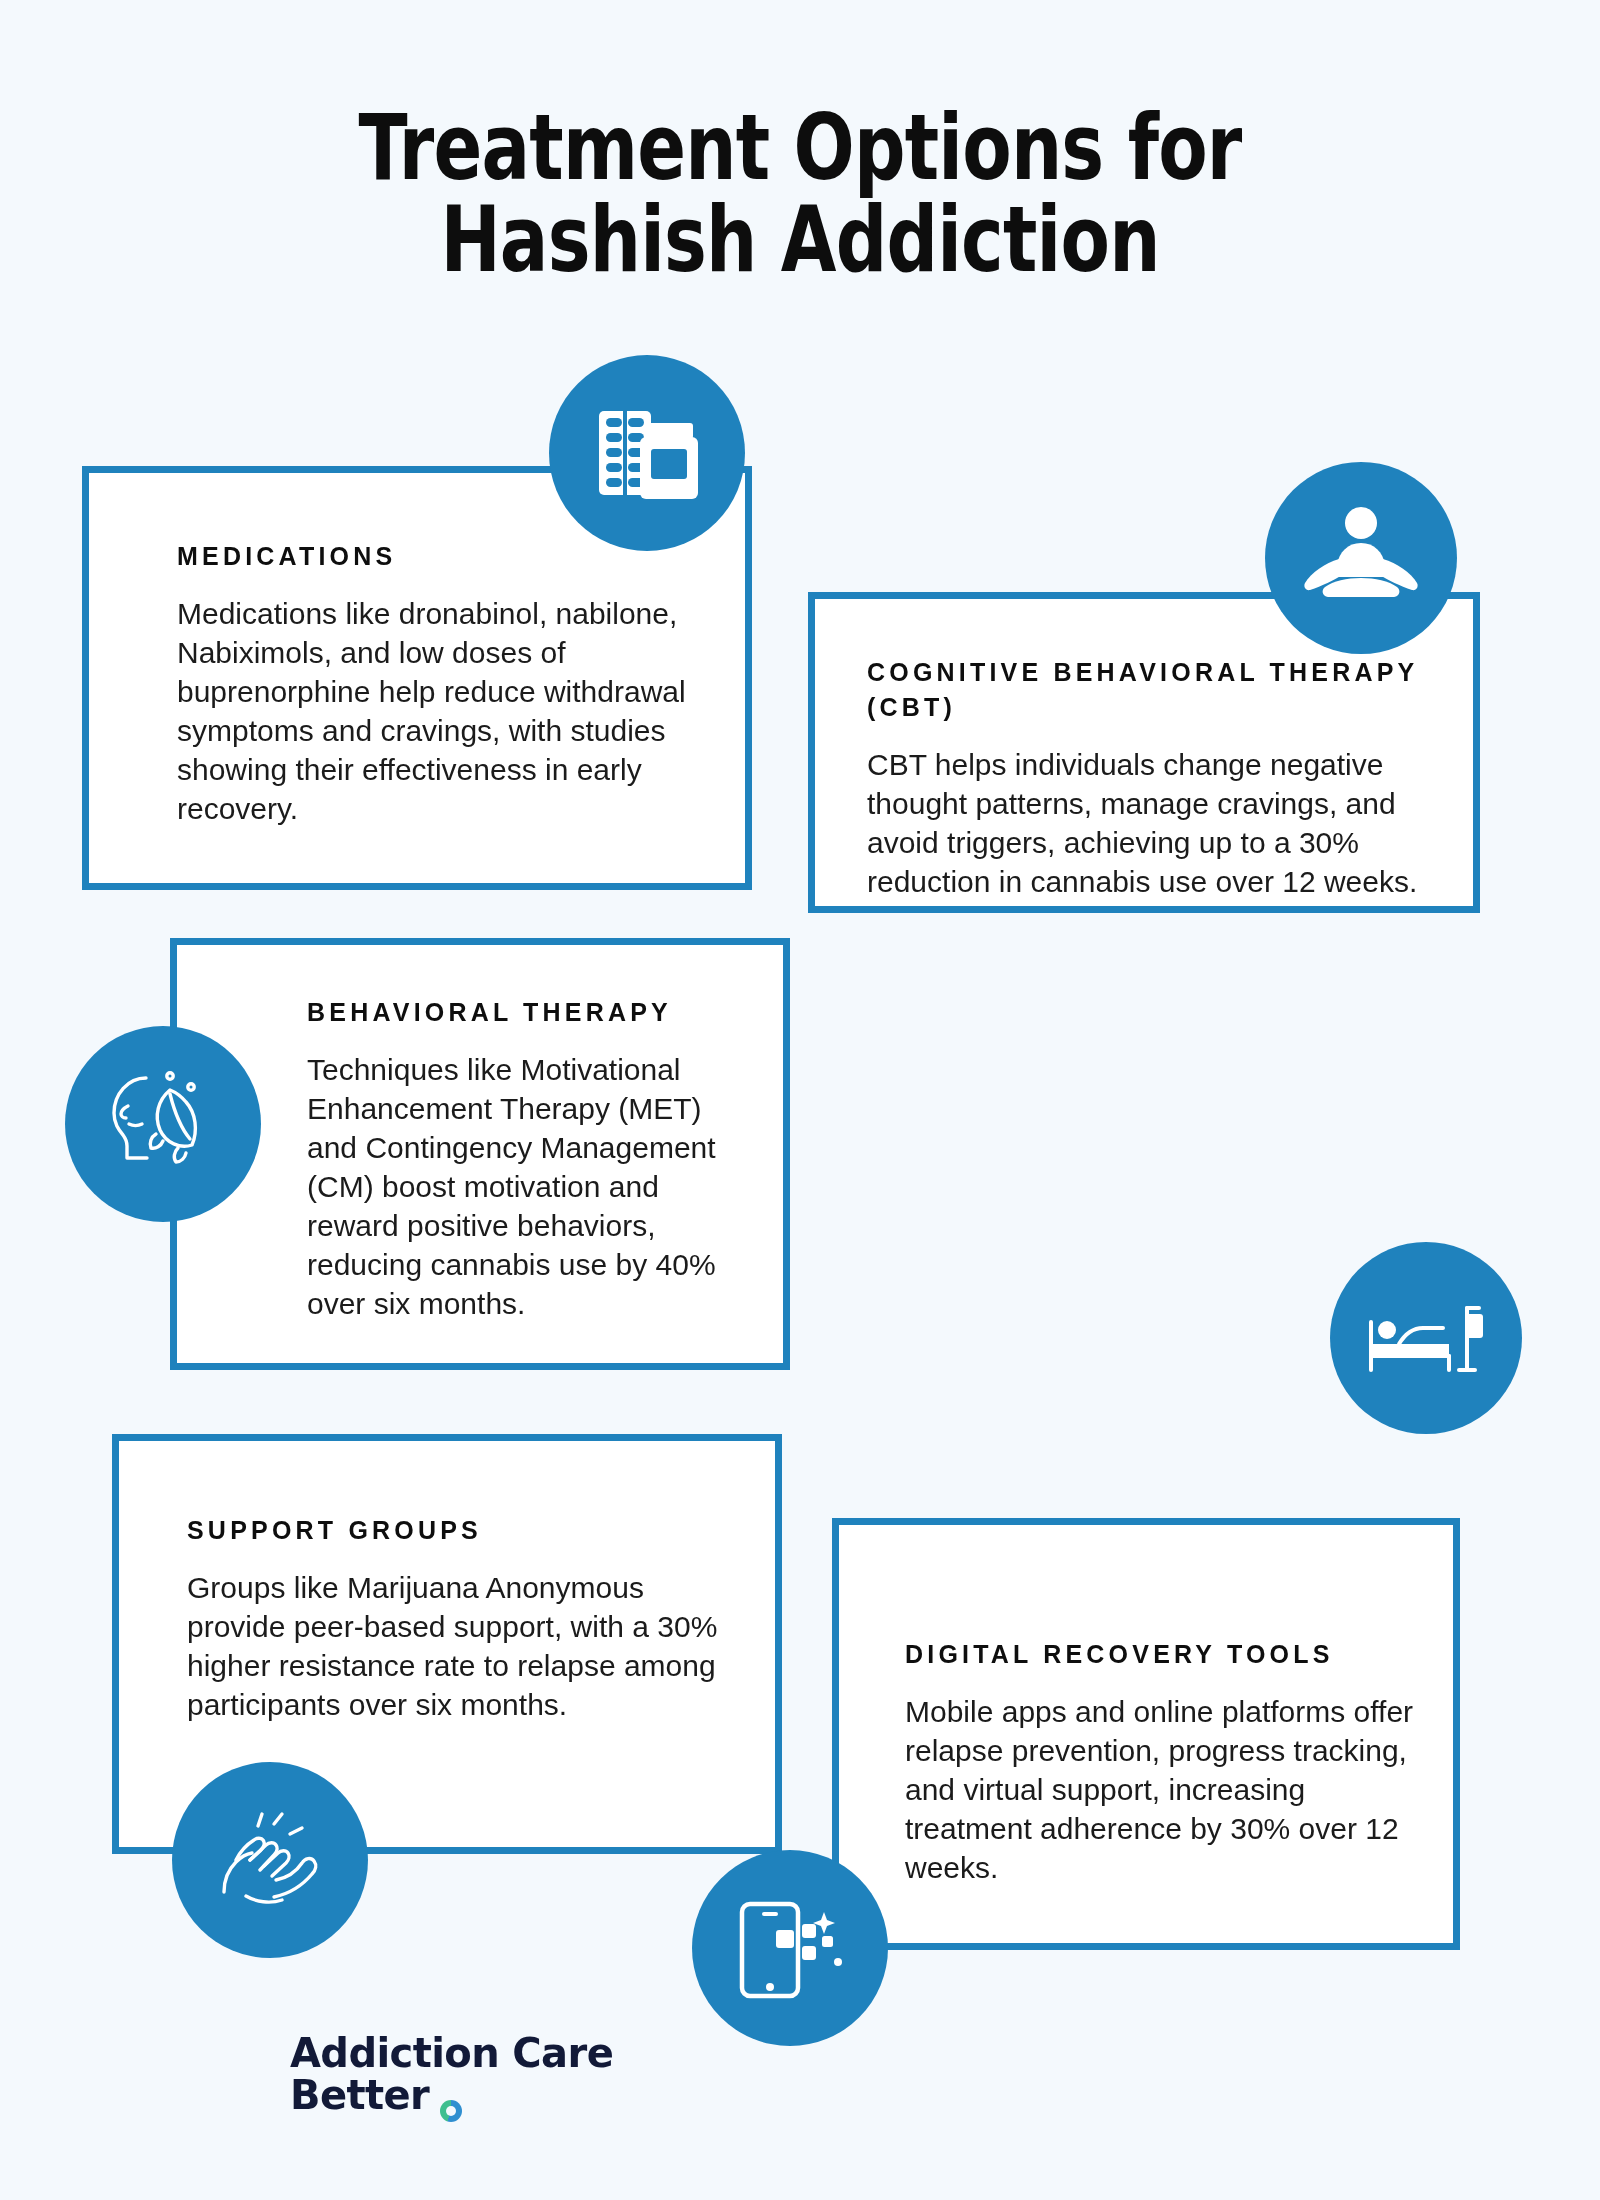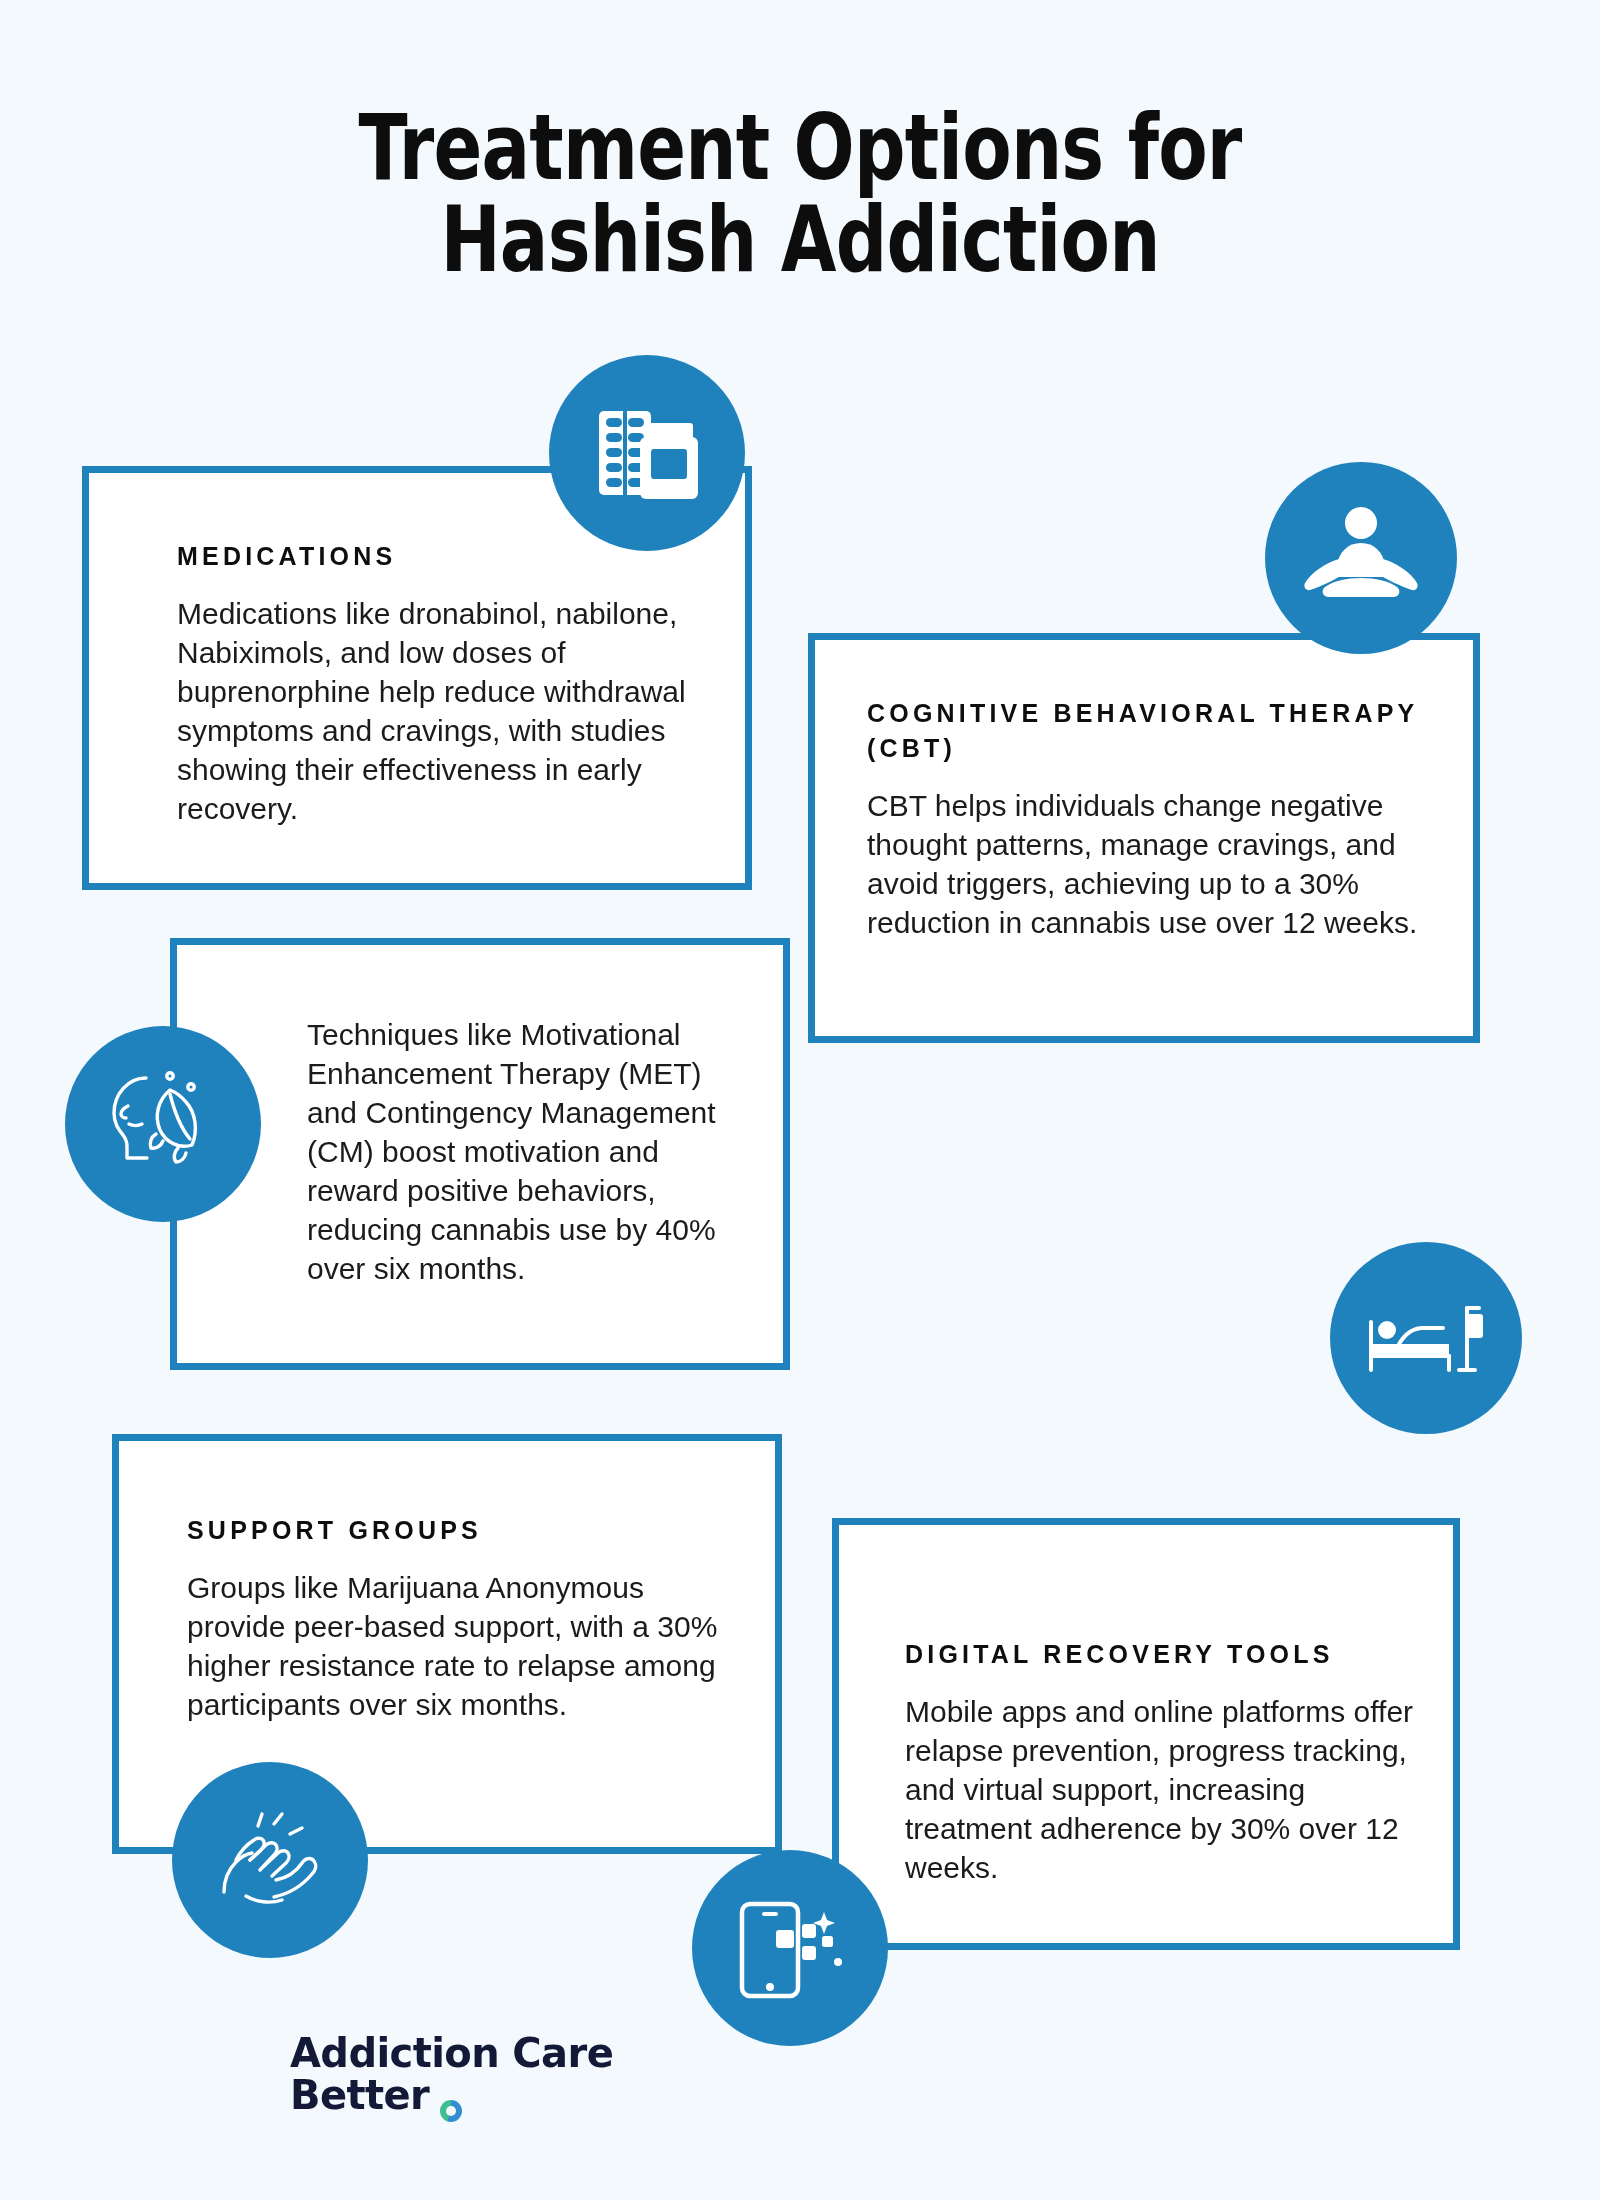--- a/index.html
+++ b/index.html
@@ -113,29 +113,30 @@
     <span class="l2">Hashish Addiction</span>
   </h1>
 
   <div class="card white" style="left:82px; top:466px; width:670px; height:424px;">
     <div class="inner" style="padding:66px 52px 0 52px;margin-left:36px;">
       <div class="card-head">MEDICATIONS</div>
       <div class="card-body">Medications like dronabinol, nabilone, Nabiximols, and low doses of buprenorphine help reduce withdrawal symptoms and cravings, with studies showing their effectiveness in early recovery.</div>
     </div>
   </div>
 
-  <div class="card white" style="left:808px; top:592px; width:672px; height:410px;margin-top:41px;">
+  <div class="card white" style="left:808px; top:592px; width:672px; height:321px;">
     <div class="inner" style="padding:56px 52px 0 52px;">
       <div class="card-head">COGNITIVE BEHAVIORAL THERAPY (CBT)</div>
       <div class="card-body">CBT helps individuals change negative thought patterns, manage cravings, and avoid triggers, achieving up to a 30% reduction in cannabis use over 12 weeks.</div>
     </div>
   </div>
 
   <div class="card white" style="left:170px; top:938px; width:620px; height:432px;">
     <div class="inner" style="padding:50px 36px 0 130px;">
+      <div class="card-head">BEHAVIORAL THERAPY</div>
       <div class="card-body">Techniques like Motivational Enhancement Therapy (MET) and Contingency Management (CM) boost motivation and reward positive behaviors, reducing cannabis use by 40% over six months.</div>
     </div>
   </div>
 
 
   <div class="card white" style="left:112px; top:1398px; width:670px; height:420px;margin-top:36px;">
     <div class="inner" style="padding:72px 46px 0 68px;">
       <div class="card-head">SUPPORT GROUPS</div>
       <div class="card-body">Groups like Marijuana Anonymous provide peer-based support, with a 30% higher resistance rate to relapse among participants over six months.</div>
     </div>

